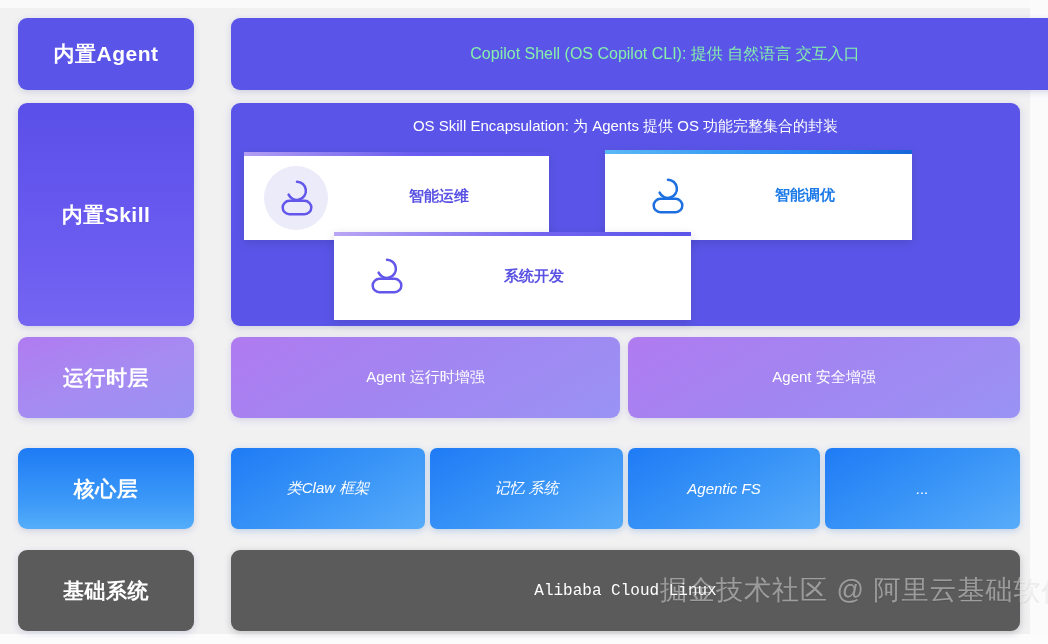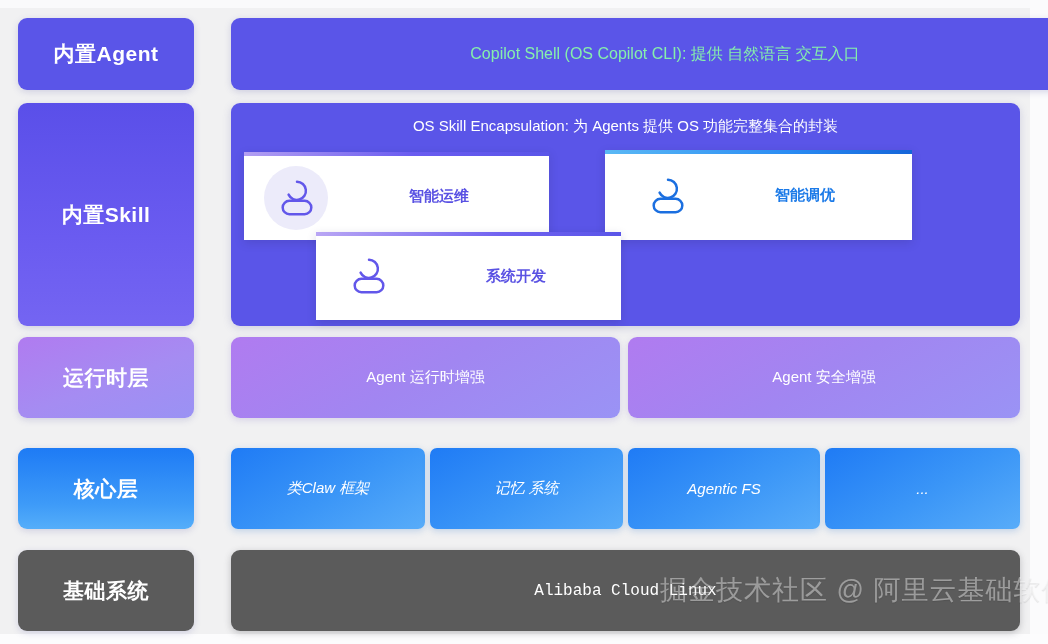--- a/index.html
+++ b/index.html
@@ -82,21 +82,21 @@
   }
   .card .lbl {
     position: absolute; top: 0; height: 100%;
     display: flex; align-items: center; justify-content: center;
     font-size: 15px; font-weight: bold;
   }
 
   
   .c1 { left:  13px; top: 49px;  width: 305px; height: 88px; }
   .c2 { left: 374px; top: 47px;  width: 307px; height: 90px; }
-  .c3 { left: 85px; top: 129px; width: 305px; height: 88px; text-decoration: underline; }
+  .c3 { left: 103px; top: 129px; width: 357px; height: 88px; text-decoration: underline; }
   .c4 { left: 474px; top: 132px; width: 306px; height: 85px; }
 
   .c1 .bar { background: linear-gradient(90deg,#b39ff2 0%,#6a5cf0 55%,#5a55e8 100%); }
   .c3 .bar { background: linear-gradient(90deg,#b9a6f4 0%,#7163f0 60%,#5a55e8 100%); }
   .c2 .bar { background: linear-gradient(90deg,#5bb9f5 0%,#2a8cf3 60%,#1565d9 100%); }
   .c4 .bar { background: linear-gradient(90deg,#5ab6f4 0%,#2b8bf2 55%,#1f6fe0 100%); }
 
   .c1 .halo, .c4 .halo { width: 64px; height: 64px; }
   .c1 .halo { left: 20px; top: 14px; background: #ecebfa; }
   .c4 .halo { left: 26px; top: 12px; background: #e9f2fd; }

